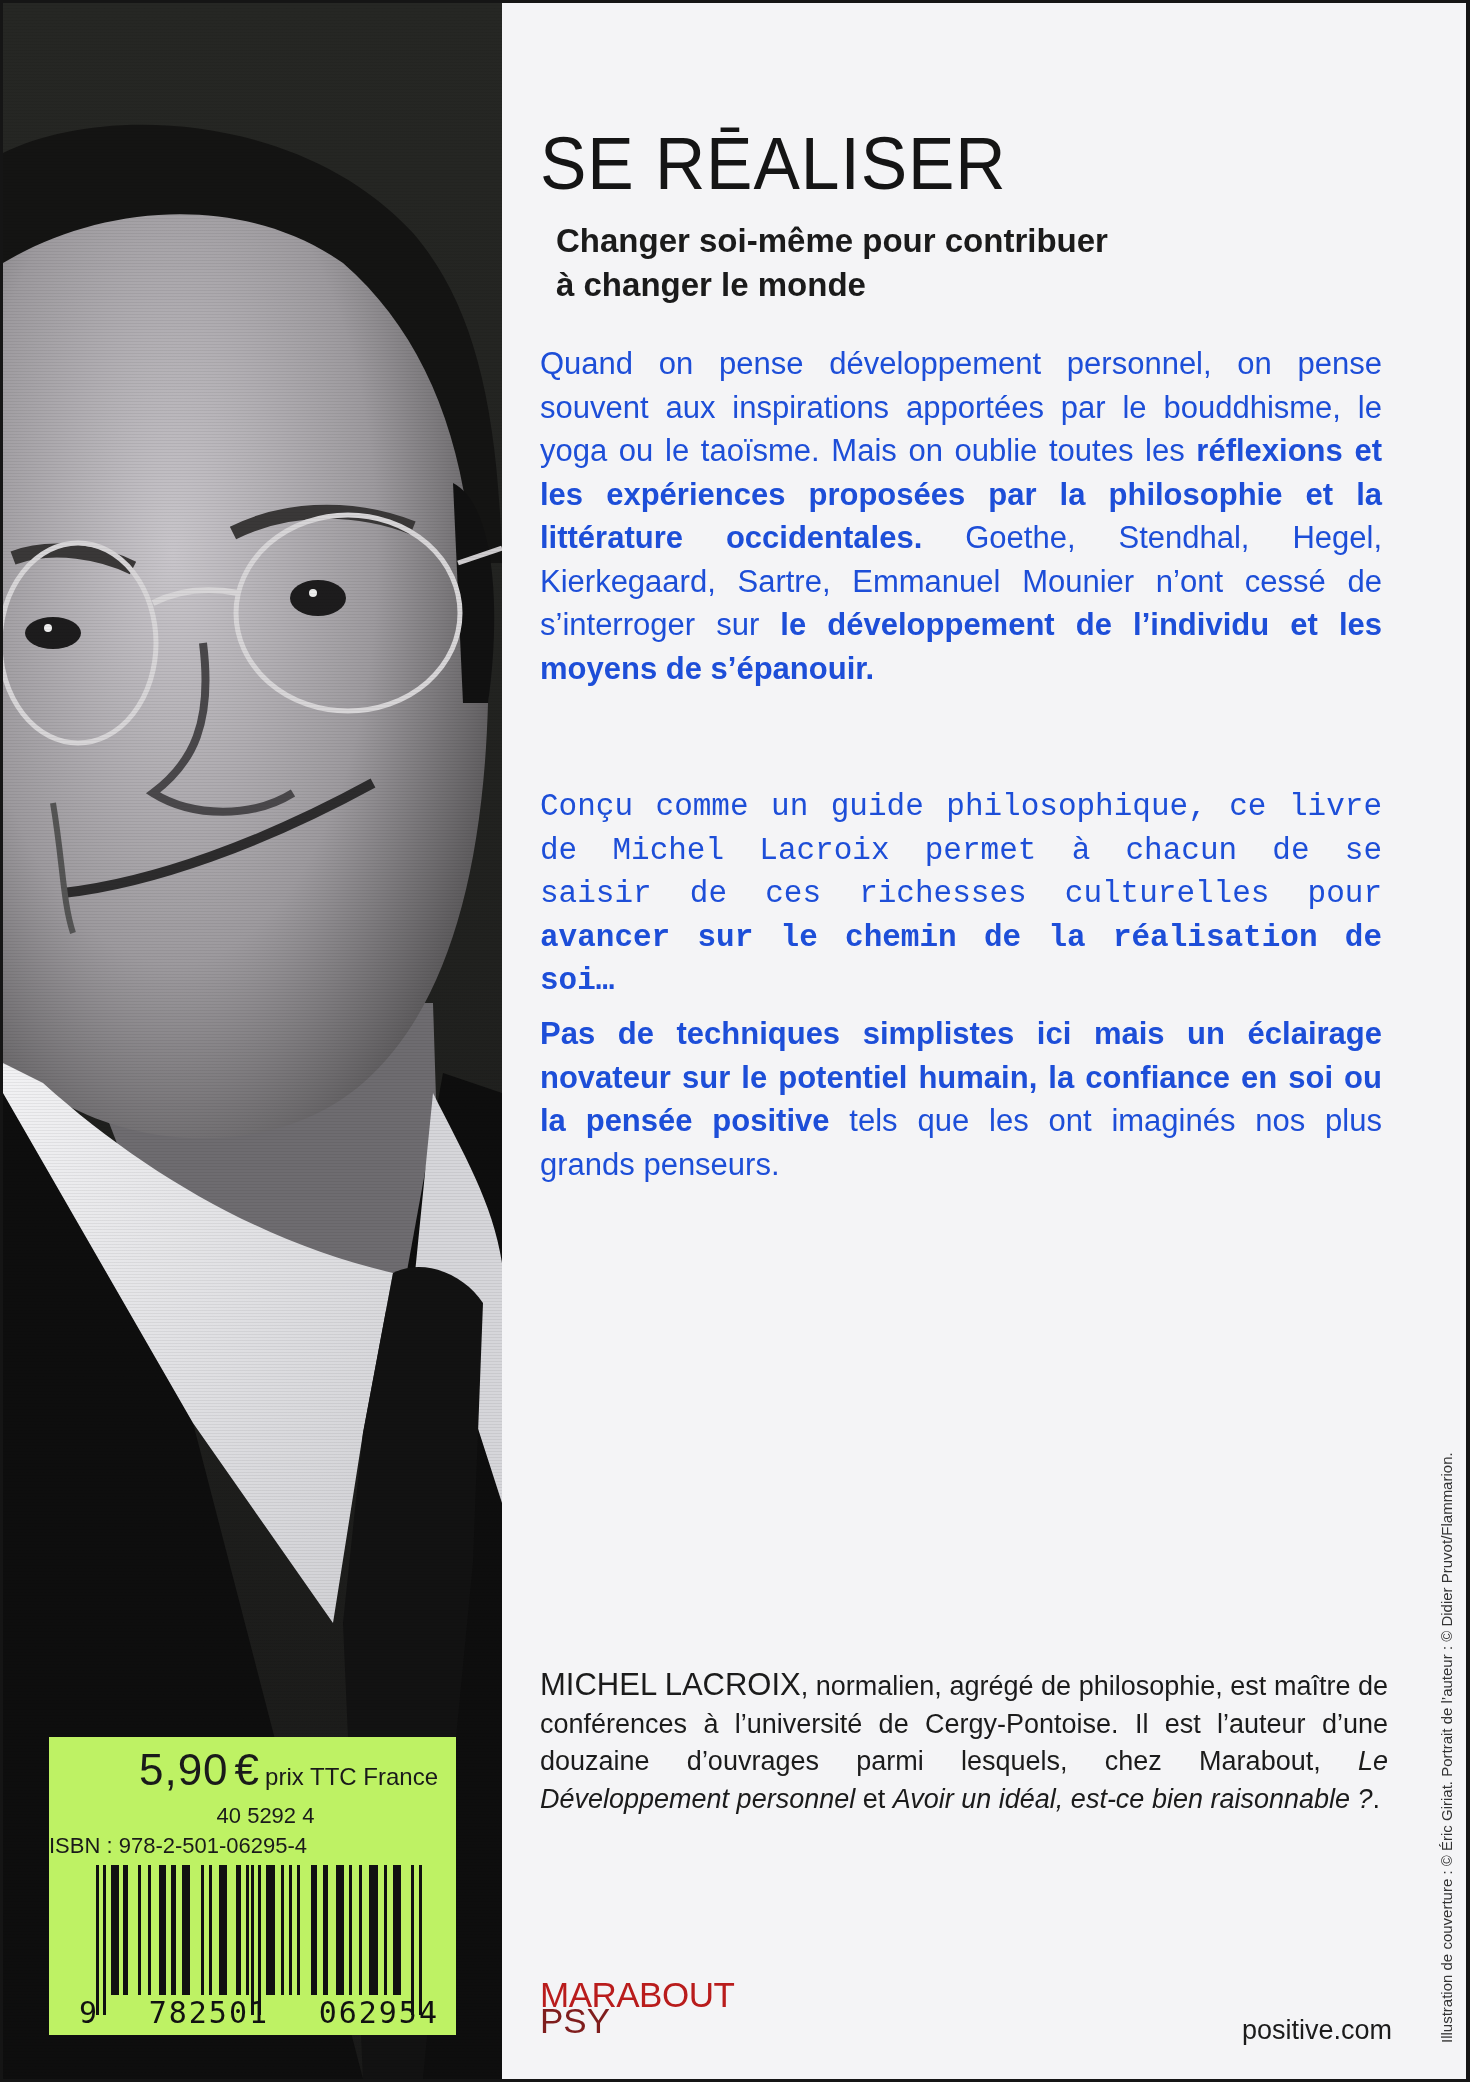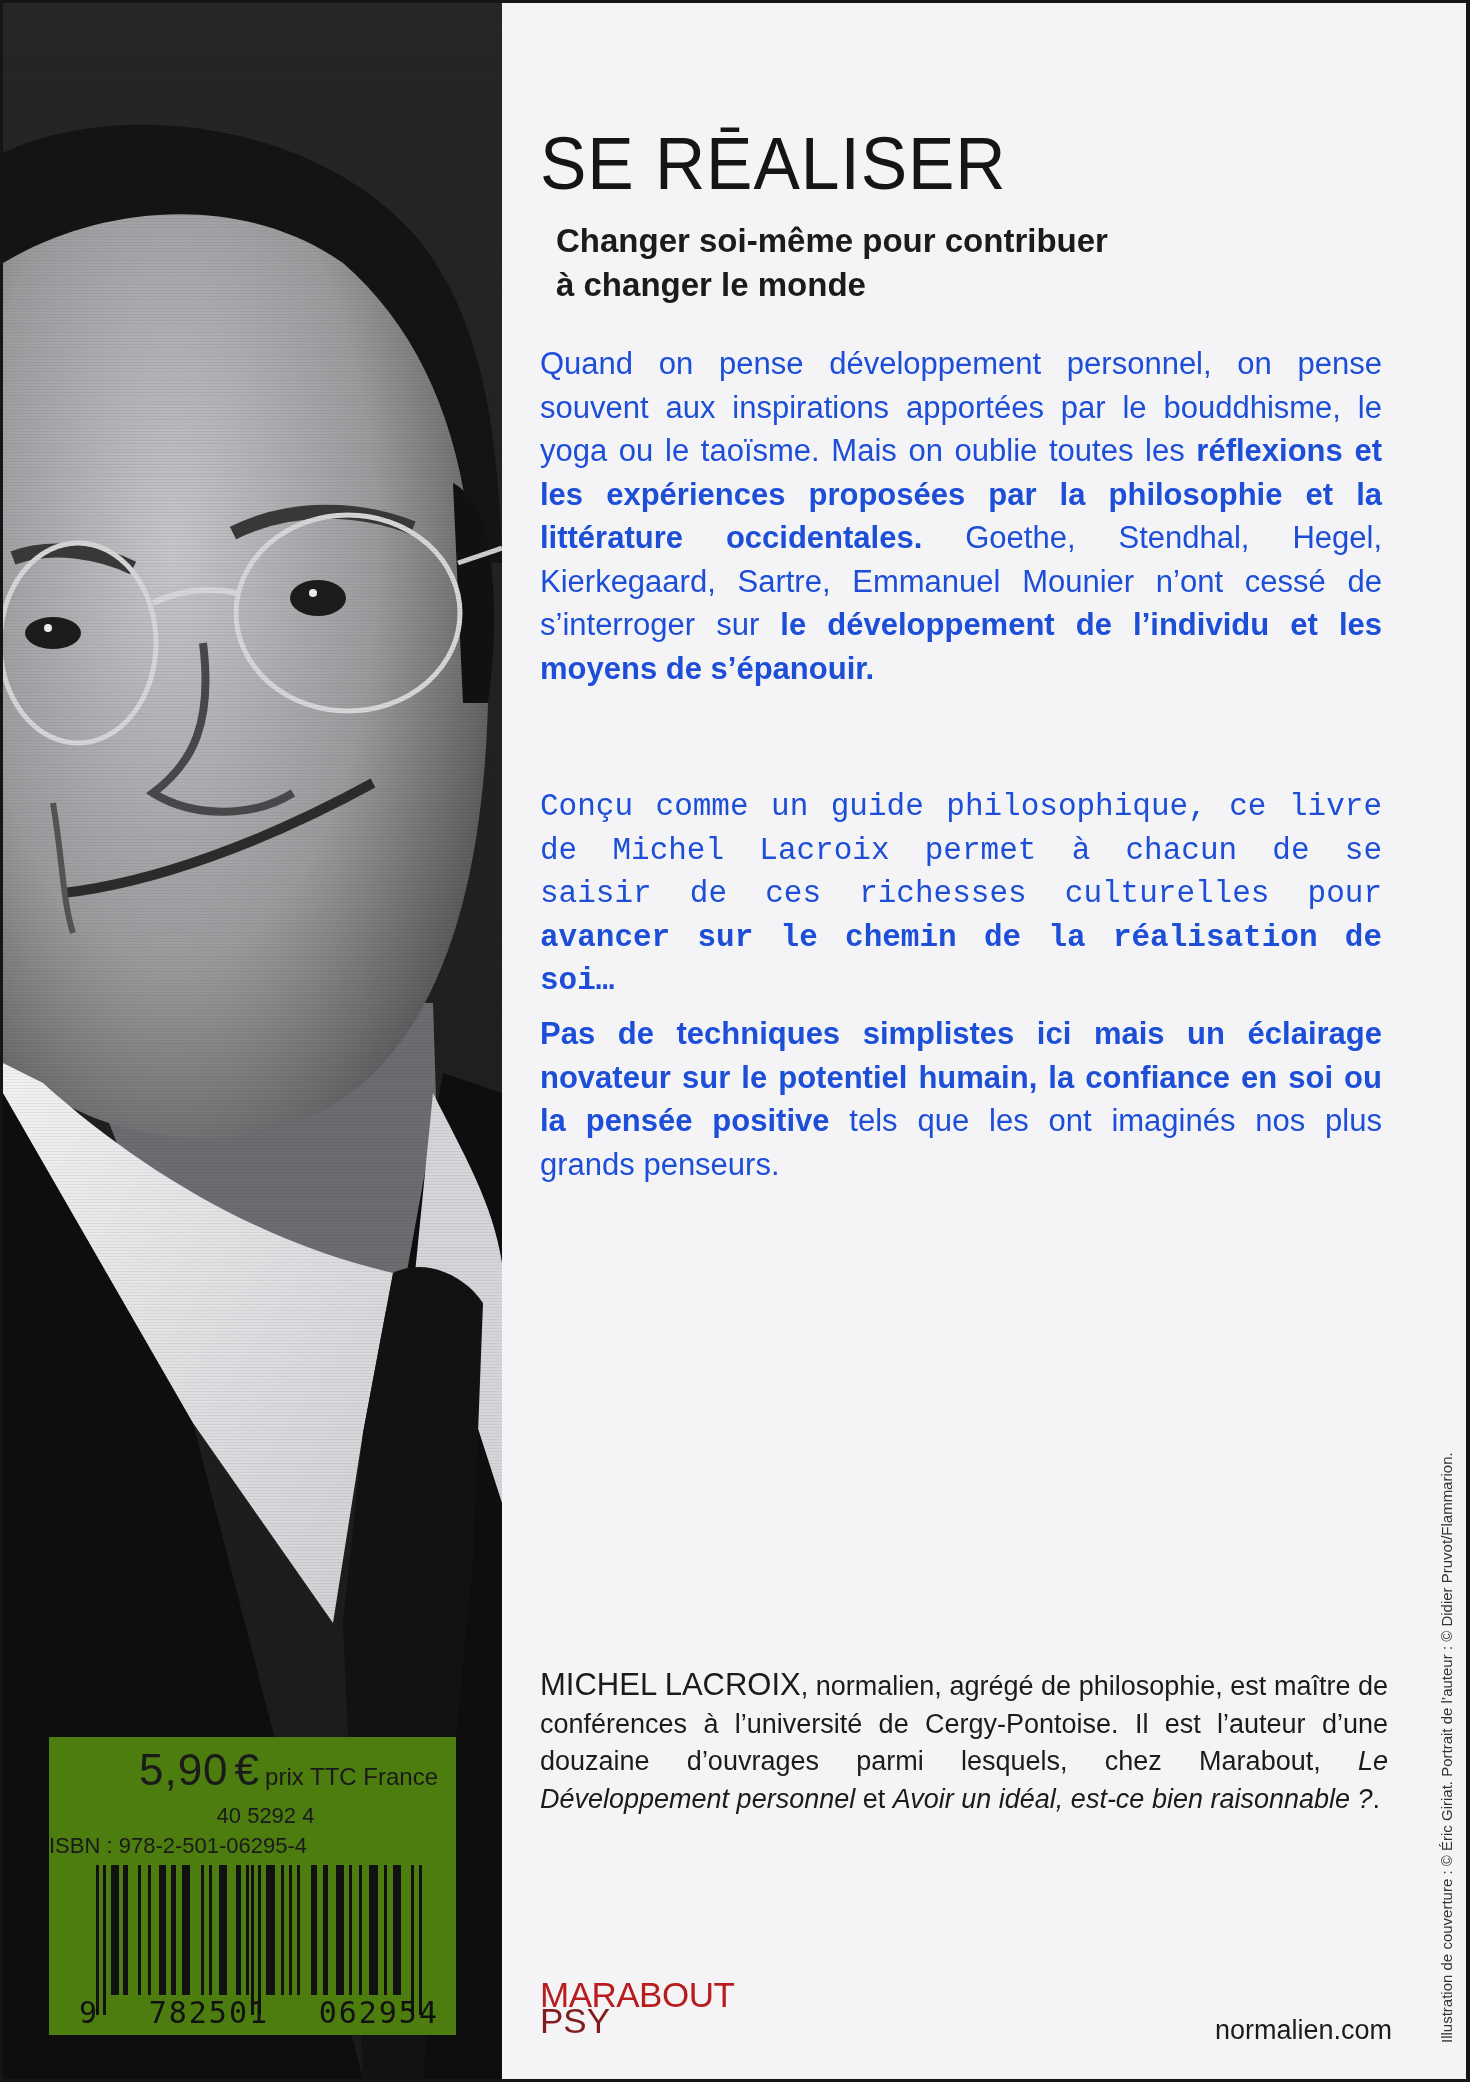--- a/index.html
+++ b/index.html
@@ -27,21 +27,21 @@
     .photo::after {
       content: ""; position: absolute; inset: 0;
       background: repeating-linear-gradient(0deg, rgba(0,0,0,0.06) 0 1px, transparent 1px 3px);
       pointer-events: none;
     }
 
     
     .sticker {
       position: absolute; left: 46px; top: 1734px;
       width: 407px; height: 298px;
-      background: #4d7c0f;
+      background: #bef264;
       z-index: 3;
     }
     .price-line {
       position: absolute; right: 18px; top: 8px;
       display: flex; align-items: baseline; gap: 6px;
       color: #1a1a1a;
       white-space: nowrap;
     }
     .price-amount { font-size: 44px; letter-spacing: 1px; }
     .price-currency { font-size: 44px; }
@@ -252,17 +252,17 @@
     </div>
 
     <div class="bio">
       <span class="bio-name">MICHEL LACROIX</span><span>, normalien, agrégé de philosophie, est maître de conférences à l’université de Cergy-Pontoise. Il est l’auteur d’une douzaine d’ouvrages parmi lesquels, chez Marabout, </span><i>Le Développement personnel</i><span> et </span><i>Avoir un idéal, est-ce bien raisonnable ?</i><span>.</span>
     </div>
 
     <div class="publisher">
       <span class="pub-main">MARABOUT</span>
       <span class="pub-sub">PSY</span>
     </div>
-    <div class="website">normalien.com</div>
+    <div class="website">positive.com</div>
   </div>
 
   <div class="credit">Illustration de couverture : © Éric Giriat. Portrait de l’auteur : © Didier Pruvot/Flammarion.</div>
 </div>
 
 </body></html>

